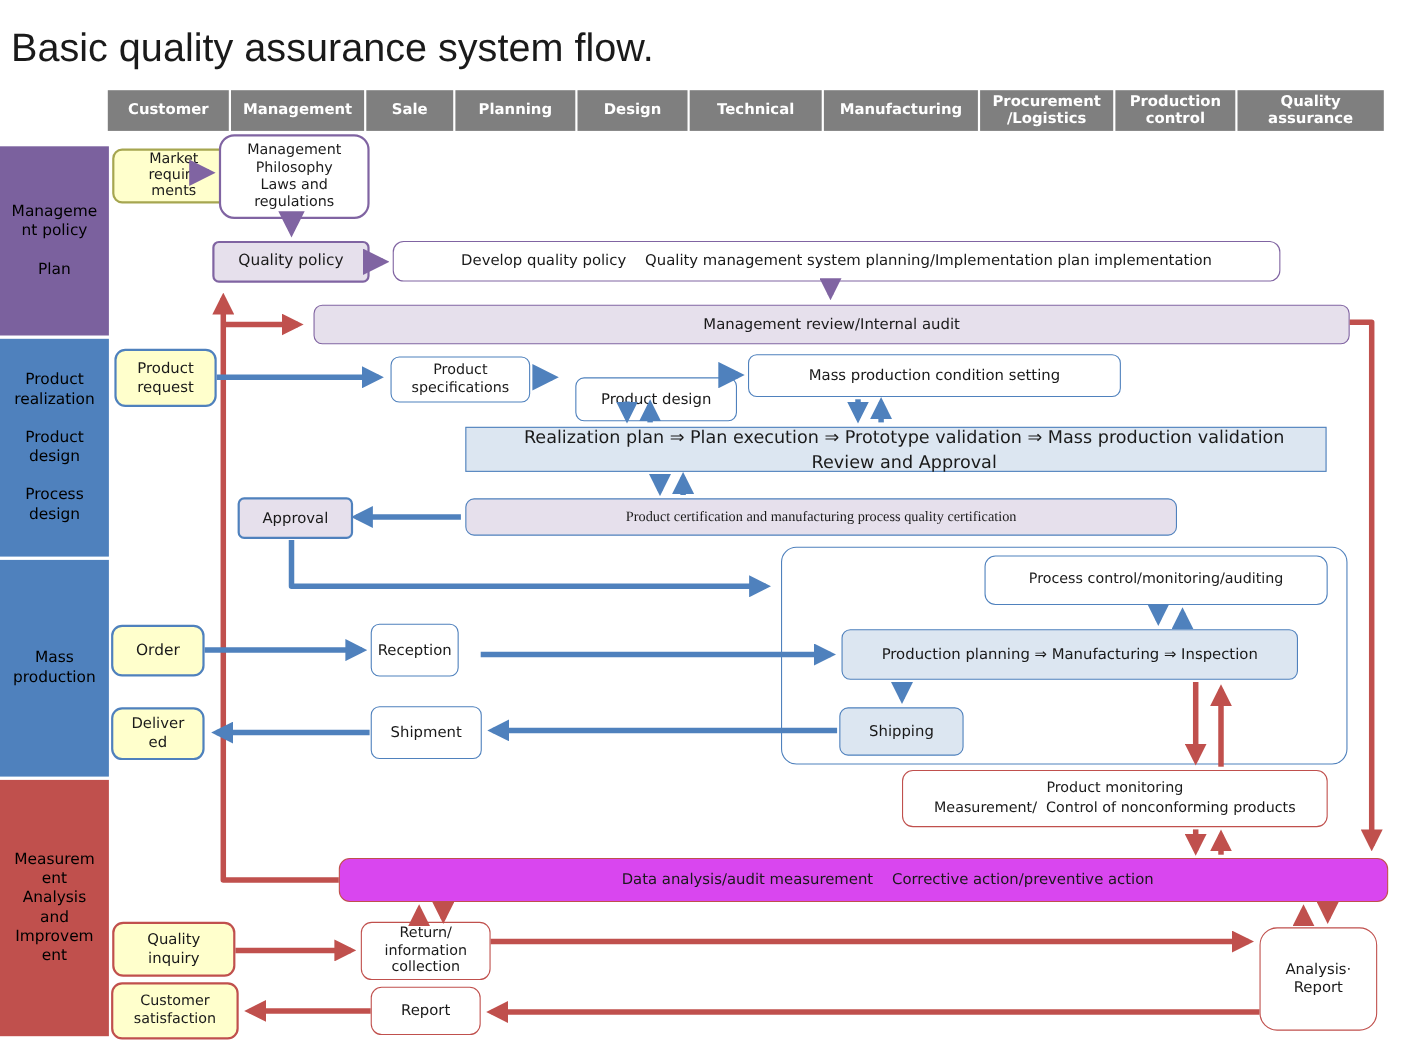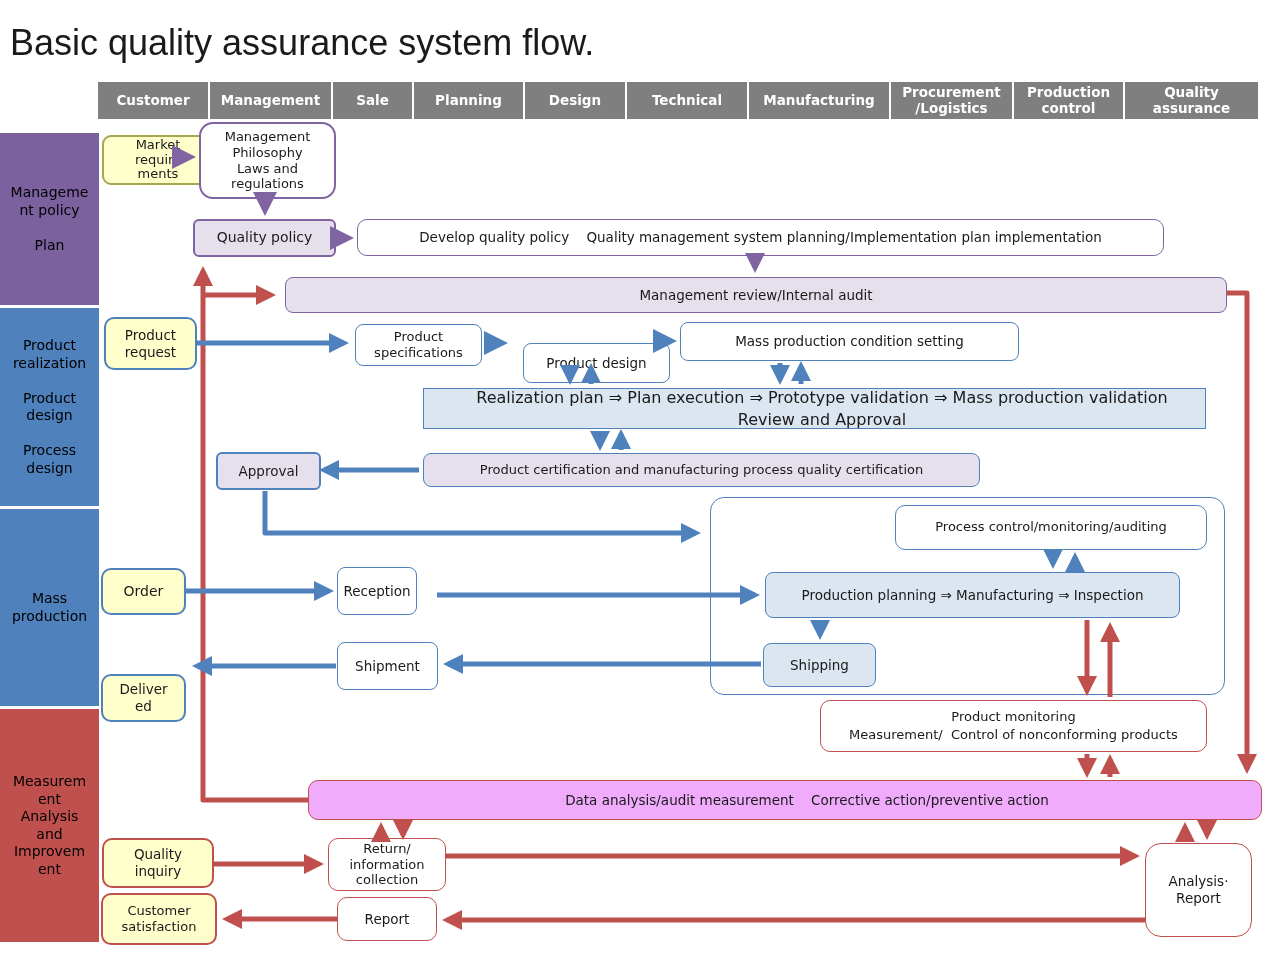--- a/index.html
+++ b/index.html
@@ -16,21 +16,21 @@
   .box{position:absolute;display:flex;align-items:center;justify-content:center;
        text-align:center;white-space:pre-wrap;color:#1a1a1a;font-size:13.5px;
        line-height:1.25;box-sizing:border-box;background:#fff;}
   .b-purple{border:2px solid #8064A2;}
   .b-blue{border:2px solid #4F81BD;}
   .b-red{border:2px solid #C0504D;}
   .b-olive{border:2px solid #A6A650;}
   .f-yellow{background:#FFFFCC;}
   .f-lpurple{background:#E6E0EC;}
   .f-lblue{background:#DCE6F1;}
-  .f-peach{background:#f0abfc;padding-left:44px;}
+  .f-peach{background:#d946ef;padding-left:44px;}
   #arrows{position:absolute;left:0;top:0;pointer-events:none;}
 </style>
 </head>
 <body>
 
 <div id="stage">
 
   <div id="title">Basic quality assurance system flow.</div>
 
   <div class="hcell" style="left:98px;width:110px;">Customer</div>
@@ -80,32 +80,32 @@
   <div class="box f-lpurple b-purple" style="left:285px;top:277px;width:942px;height:36px;border-width:1.5px;border-radius:8px;">Management review/Internal audit</div>
 
   <div class="box f-yellow b-blue" style="left:104px;top:317px;width:93px;height:53px;border-radius:10px;">Product
 request</div>
   <div class="box b-blue" style="left:355px;top:324px;width:127px;height:42px;border-width:1.5px;border-radius:8px;font-size:13px;line-height:1.2;">Product
 specifications</div>
   <div class="box b-blue" style="left:523px;top:323px;width:147px;height:40px;border-width:1.5px;border-radius:8px;margin-top:20px;">Product design</div>
   <div class="box b-blue" style="left:680px;top:322px;width:339px;height:39px;border-width:1.5px;border-radius:8px;">Mass production condition setting</div>
   <div class="box f-lblue b-blue" style="left:423px;top:388px;width:783px;height:41px;border-width:1.5px;border-radius:0;font-size:16px;line-height:1.35;padding-left:15px;">Realization plan ⇒ Plan execution ⇒ Prototype validation ⇒ Mass production validation
 Review and Approval</div>
-  <div class="box f-lpurple b-blue" style="left:423px;top:453px;width:557px;height:34px;border-width:1.5px;border-radius:8px;font-size:13px;">Product certification and manufacturing process quality certification</div>
+  <div class="box f-lpurple b-blue" style="left:423px;top:453px;width:647px;height:34px;border-width:1.5px;border-radius:8px;font-size:13px;font-family:Liberation Serif, serif;">Product certification and manufacturing process quality certification</div>
   <div class="box f-lpurple b-blue" style="left:216px;top:452px;width:105px;height:38px;border-radius:6px;">Approval</div>
 
   <div class="box b-blue" style="left:710px;top:497px;width:515px;height:198px;border-width:1.5px;border-radius:14px;"></div>
   <div class="box b-blue" style="left:895px;top:505px;width:312px;height:45px;border-width:1.5px;border-radius:10px;font-size:13px;">Process control/monitoring/auditing</div>
   <div class="box f-lblue b-blue" style="left:765px;top:572px;width:415px;height:46px;border-width:1.5px;border-radius:8px;">Production planning ⇒ Manufacturing ⇒ Inspection</div>
   <div class="box f-lblue b-blue" style="left:763px;top:643px;width:113px;height:44px;border-width:1.5px;border-radius:8px;">Shipping</div>
 
   <div class="box f-yellow b-blue" style="left:101px;top:568px;width:85px;height:47px;border-radius:10px;font-size:14px;">Order</div>
   <div class="box b-blue" style="left:337px;top:567px;width:80px;height:48px;border-width:1.5px;border-radius:8px;">Reception</div>
   <div class="box b-blue" style="left:337px;top:642px;width:101px;height:48px;border-width:1.5px;border-radius:8px;">Shipment</div>
-  <div class="box f-yellow b-blue" style="left:101px;top:674px;width:85px;height:48px;border-radius:10px;">Deliver
+  <div class="box f-yellow b-blue" style="left:101px;top:643px;width:85px;height:48px;border-radius:10px;">Deliver
 ed</div>
 
   <div class="box b-red" style="left:820px;top:700px;width:387px;height:52px;border-width:1.5px;border-radius:10px;font-size:13px;line-height:1.35;">Product monitoring
 Measurement/  Control of nonconforming products</div>
   <div class="box f-peach b-red" style="left:308px;top:780px;width:954px;height:40px;border-width:1.5px;border-radius:10px;">Data analysis/audit measurement    Corrective action/preventive action</div>
 
   <div class="box f-yellow b-red" style="left:102px;top:838px;width:112px;height:50px;border-radius:10px;">Quality
 inquiry</div>
   <div class="box b-red" style="left:328px;top:838px;width:118px;height:53px;border-width:1.5px;border-radius:10px;font-size:13px;line-height:1.2;">Return/
 information

